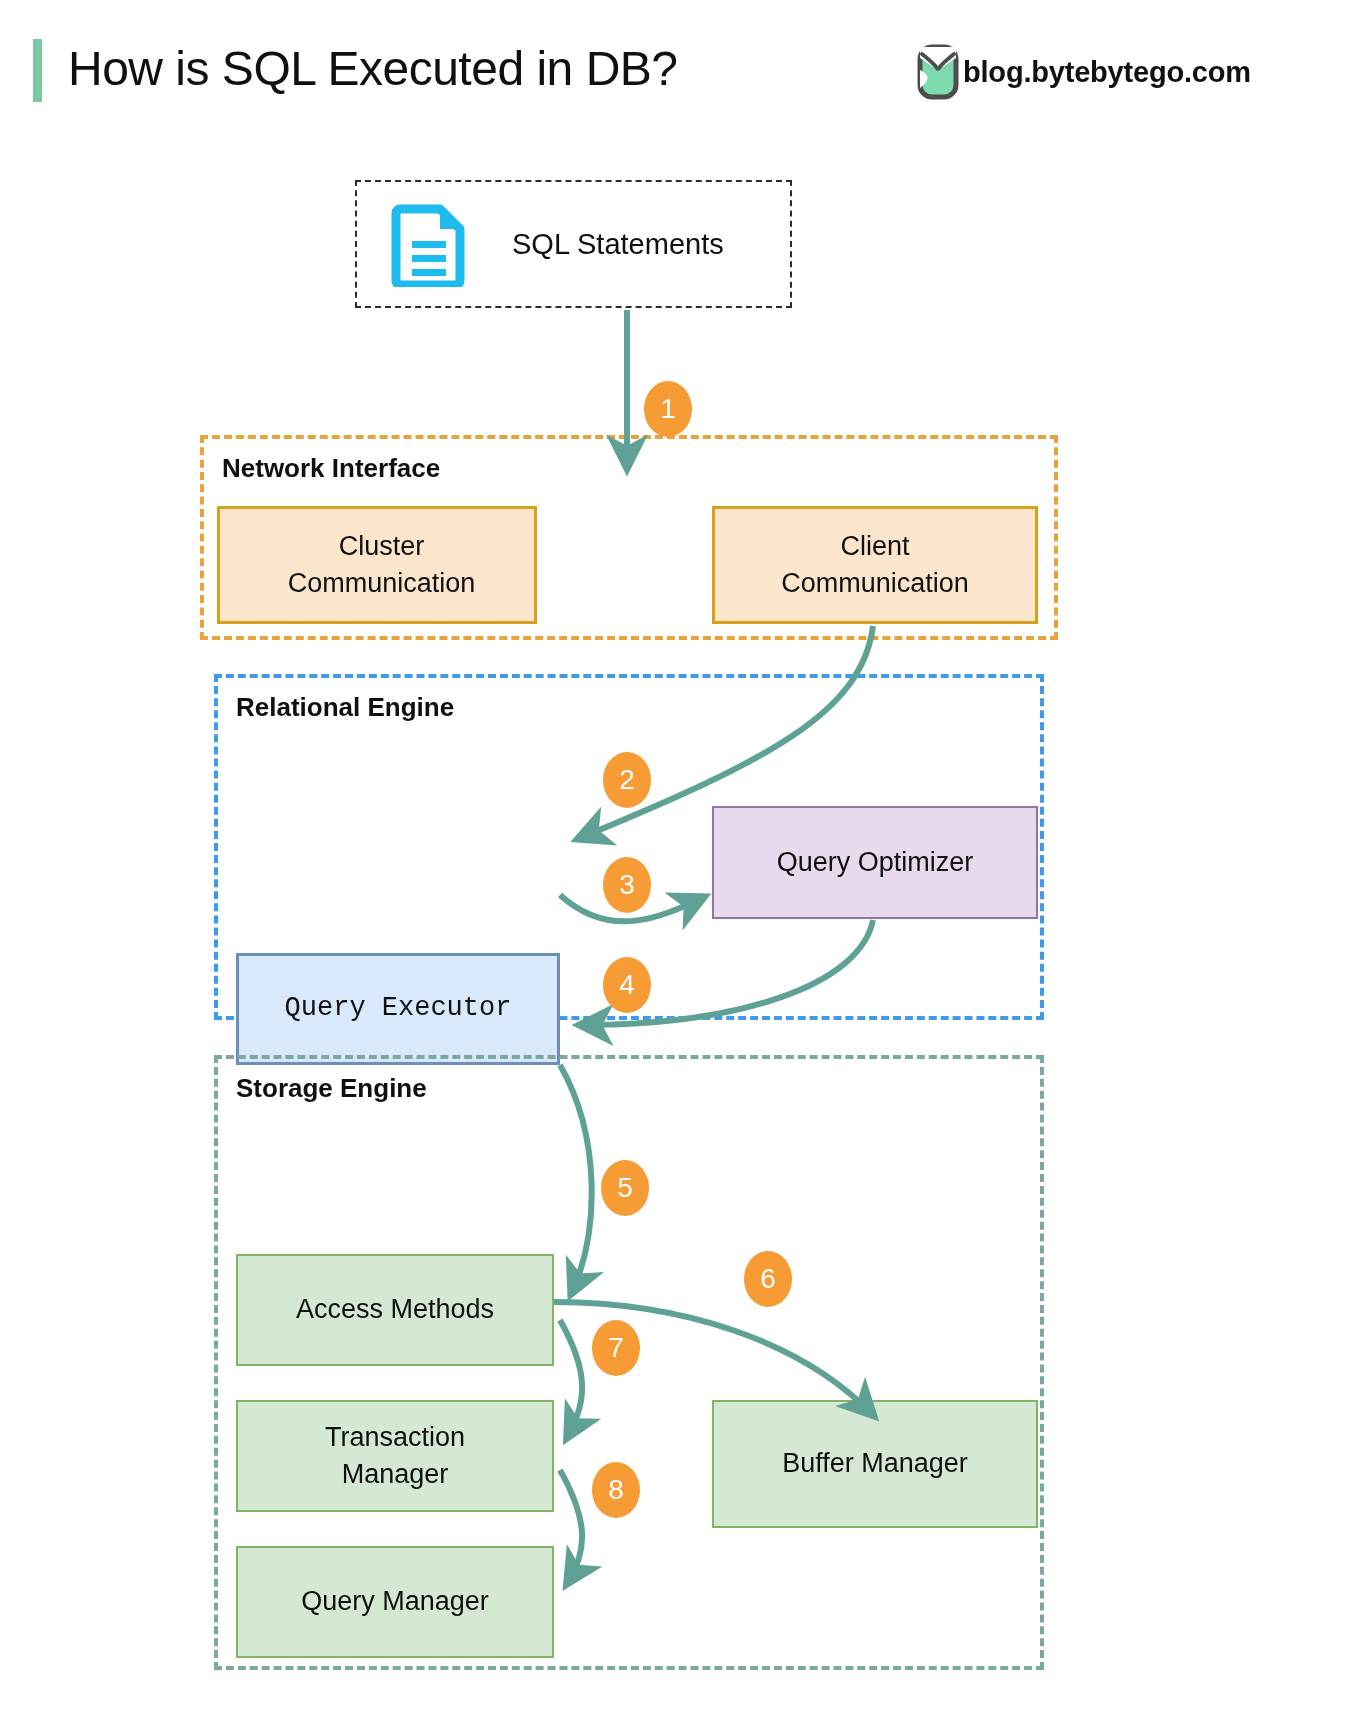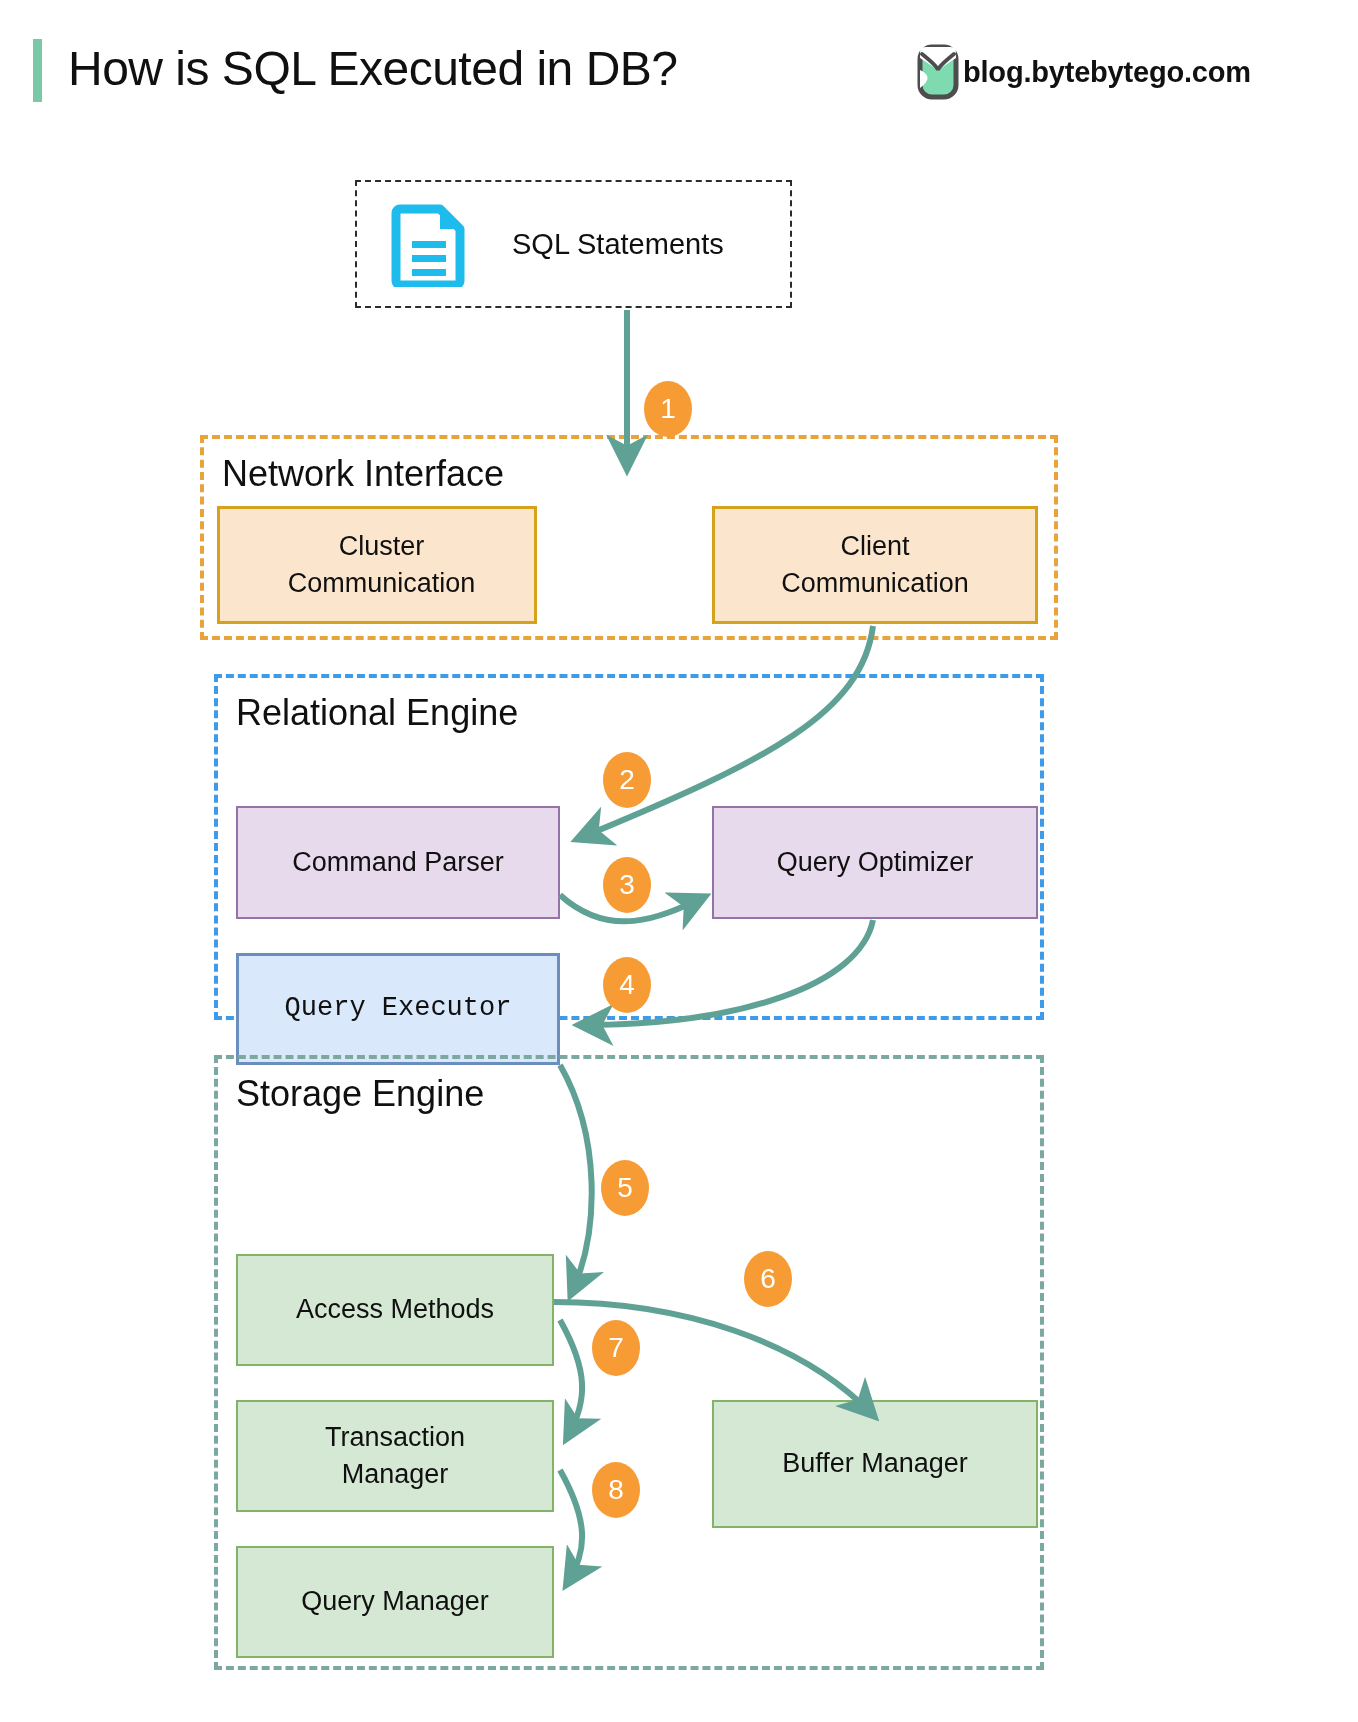--- a/index.html
+++ b/index.html
@@ -64,22 +64,22 @@
     position: absolute;
     box-sizing: border-box;
     background: transparent;
   }
   .group.orange  { border: 4px dashed #E8A33D; }
   .group.blue    { border: 4px dashed #3D9BE9; }
   .group.teal    { border: 4px dashed #7CA8A0; }
   .group-label {
     position: absolute;
     left: 18px; top: 14px;
-    font-size: 36px;
-    font-weight: 400;
+    font-size: 26px;
+    font-weight: 700;
     color: #101010;
     white-space: nowrap;
   }
 
   
   .node {
     position: absolute;
     box-sizing: border-box;
     display: flex;
     align-items: center;
@@ -173,21 +173,20 @@
     <div class="group-label">Network Interface</div>
   </div>
   <div class="node orange" style="left:217px; top:506px; width:320px; height:118px;padding-left:15px;">Cluster
 Communication</div>
   <div class="node orange" style="left:712px; top:506px; width:326px; height:118px;">Client
 Communication</div>
 
   <div class="group blue" style="left:214px; top:674px; width:830px; height:346px;">
     <div class="group-label">Relational Engine</div>
   </div>
-  <div class="node purple" style="left:236px; top:806px; width:324px; height:113px;">Command Parser</div>
   <div class="node purple" style="left:712px; top:806px; width:326px; height:113px;text-align:center;">Query Optimizer</div>
   <div class="node blue" style="left:236px; top:953px; width:324px; height:112px;">Query Executor</div>
 
   <div class="group teal" style="left:214px; top:1055px; width:830px; height:615px;">
     <div class="group-label">Storage Engine</div>
   </div>
   <div class="node green" style="left:236px; top:1254px; width:318px; height:112px;">Access Methods</div>
   <div class="node green" style="left:236px; top:1400px; width:318px; height:112px;">Transaction
 Manager</div>
   <div class="node green" style="left:236px; top:1546px; width:318px; height:112px;">Query Manager</div>

